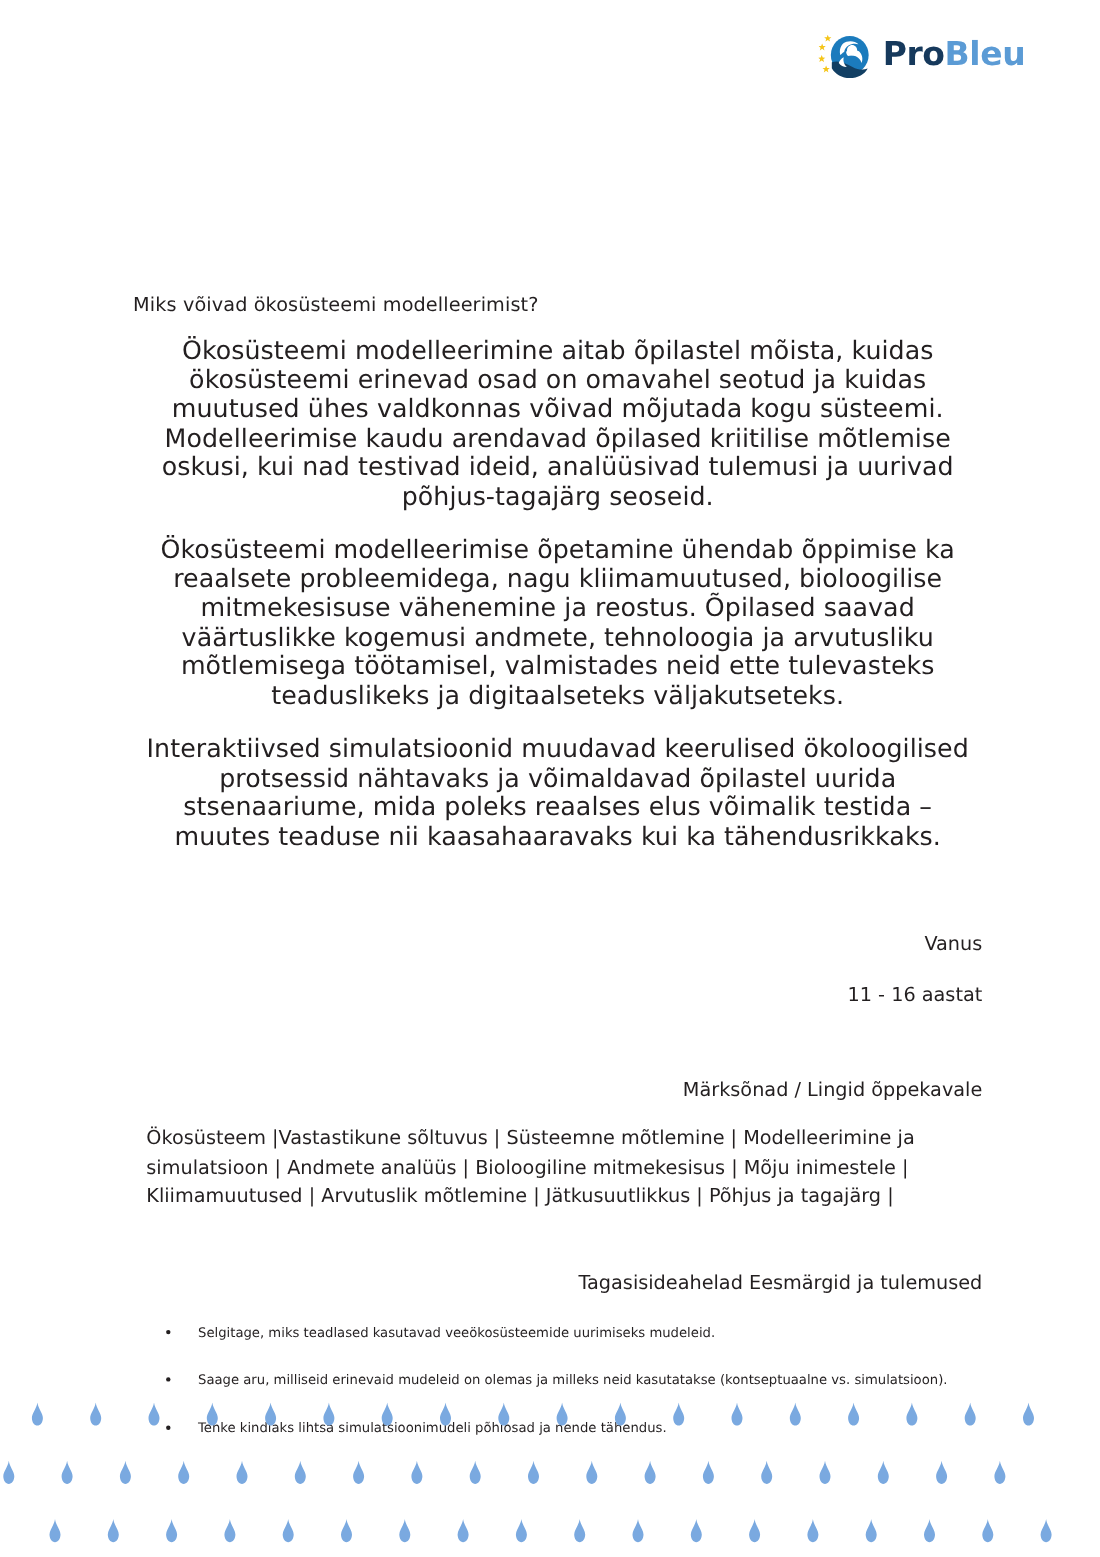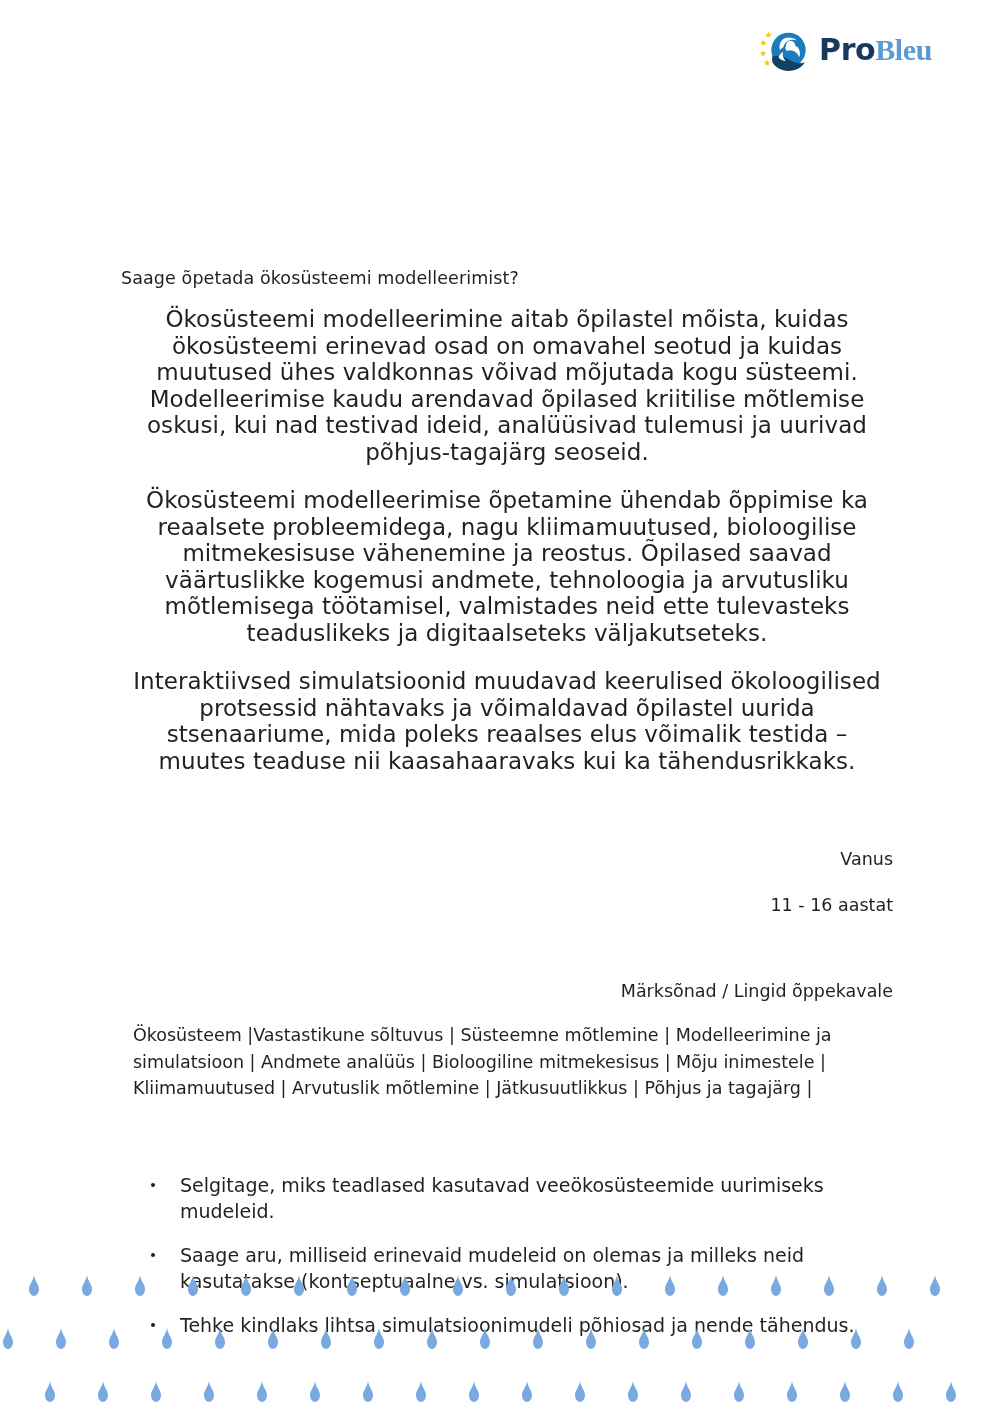--- a/index.html
+++ b/index.html
@@ -43,21 +43,21 @@
   }
   .brand-word {
     font-family: "DejaVu Sans", "Liberation Sans", sans-serif;
     font-size: 30px;
     font-weight: bold;
     letter-spacing: -0.4px;
     line-height: 1;
     white-space: nowrap;
   }
   .brand-word .w-pro { color: #16395c; margin-top: 12px; }
-  .brand-word .w-bleu { color: #5b9bd5; font-family: Liberation Serif, serif; }
+  .brand-word .w-bleu { color: #5b9bd5; }
 
   
   .doc-titles {
     position: absolute;
     top: 117px;
     left: 0;
     width: 1000px;
     text-align: center;
   }
   .doc-titles .tline {
@@ -116,21 +116,21 @@
   
   ul.outcomes {
     list-style: none;
     margin: 18px 0 0 0;
     padding: 0;
   }
   ul.outcomes > li {
     position: relative;
     padding-left: 59px;
     margin-bottom: 17px;
-    font-size: 19px;
+    font-size: 12px;
     line-height: 26.5px;
     color: #231f20;
   }
   ul.outcomes > li:last-child { margin-bottom: 0; }
   ul.outcomes > li .dot {
     position: absolute;
     left: 30px;
     top: 11px;
     width: 4px;
     height: 4px;
@@ -191,38 +191,39 @@
       </svg>
     </span>
     <span class="brand-word">
       <span class="w-pro">Pro</span><span class="w-bleu">Bleu</span>
     </span>
   </div>
 
 
   <div class="content">
 
-    <div class="h-sec">Saage õpetada ökosüsteemi modelleerimist?</div>
+    <div class="h-sec">Miks võivad ökosüsteemi modelleerimist?</div>
 
     <p class="body-par">Ökosüsteemi modelleerimine aitab õpilastel mõista, kuidas ökosüsteemi erinevad osad on omavahel seotud ja kuidas muutused ühes valdkonnas võivad mõjutada kogu süsteemi. Modelleerimise kaudu arendavad õpilased kriitilise mõtlemise oskusi, kui nad testivad ideid, analüüsivad tulemusi ja uurivad põhjus-tagajärg seoseid.</p>
     <p class="body-par">Ökosüsteemi modelleerimise õpetamine ühendab õppimise ka reaalsete probleemidega, nagu kliimamuutused, bioloogilise mitmekesisuse vähenemine ja reostus. Õpilased saavad väärtuslikke kogemusi andmete, tehnoloogia ja arvutusliku mõtlemisega töötamisel, valmistades neid ette tulevasteks teaduslikeks ja digitaalseteks väljakutseteks.</p>
     <p class="body-par">Interaktiivsed simulatsioonid muudavad keerulised ökoloogilised protsessid nähtavaks ja võimaldavad õpilastel uurida stsenaariume, mida poleks reaalses elus võimalik testida – muutes teaduse nii kaasahaaravaks kui ka tähendusrikkaks.</p>
 
     <div class="gap-lg"></div>
 
     <div class="label-line">Vanus</div>
     <div class="label-line">11 - 16 aastat</div>
 
     <div class="gap-md"></div>
 
     <div class="label-line tight">Märksõnad / Lingid õppekavale</div>
     <p class="keywords">Ökosüsteem |Vastastikune sõltuvus | Süsteemne mõtlemine | Modelleerimine ja simulatsioon | Andmete analüüs | Bioloogiline mitmekesisus | Mõju inimestele | Kliimamuutused | Arvutuslik mõtlemine | Jätkusuutlikkus | Põhjus ja tagajärg |</p>
 
     <div class="gap-md"></div>
 
+    <div class="label-line tight">Tagasisideahelad Eesmärgid ja tulemused</div>
 
     <ul class="outcomes">
       <li>
         <span class="dot"></span>
         <span>Selgitage, miks teadlased kasutavad veeökosüsteemide uurimiseks mudeleid.</span>
       </li>
       <li>
         <span class="dot"></span>
         <span>Saage aru, milliseid erinevaid mudeleid on olemas ja milleks neid kasutatakse (kontseptuaalne vs. simulatsioon).</span>
       </li>

